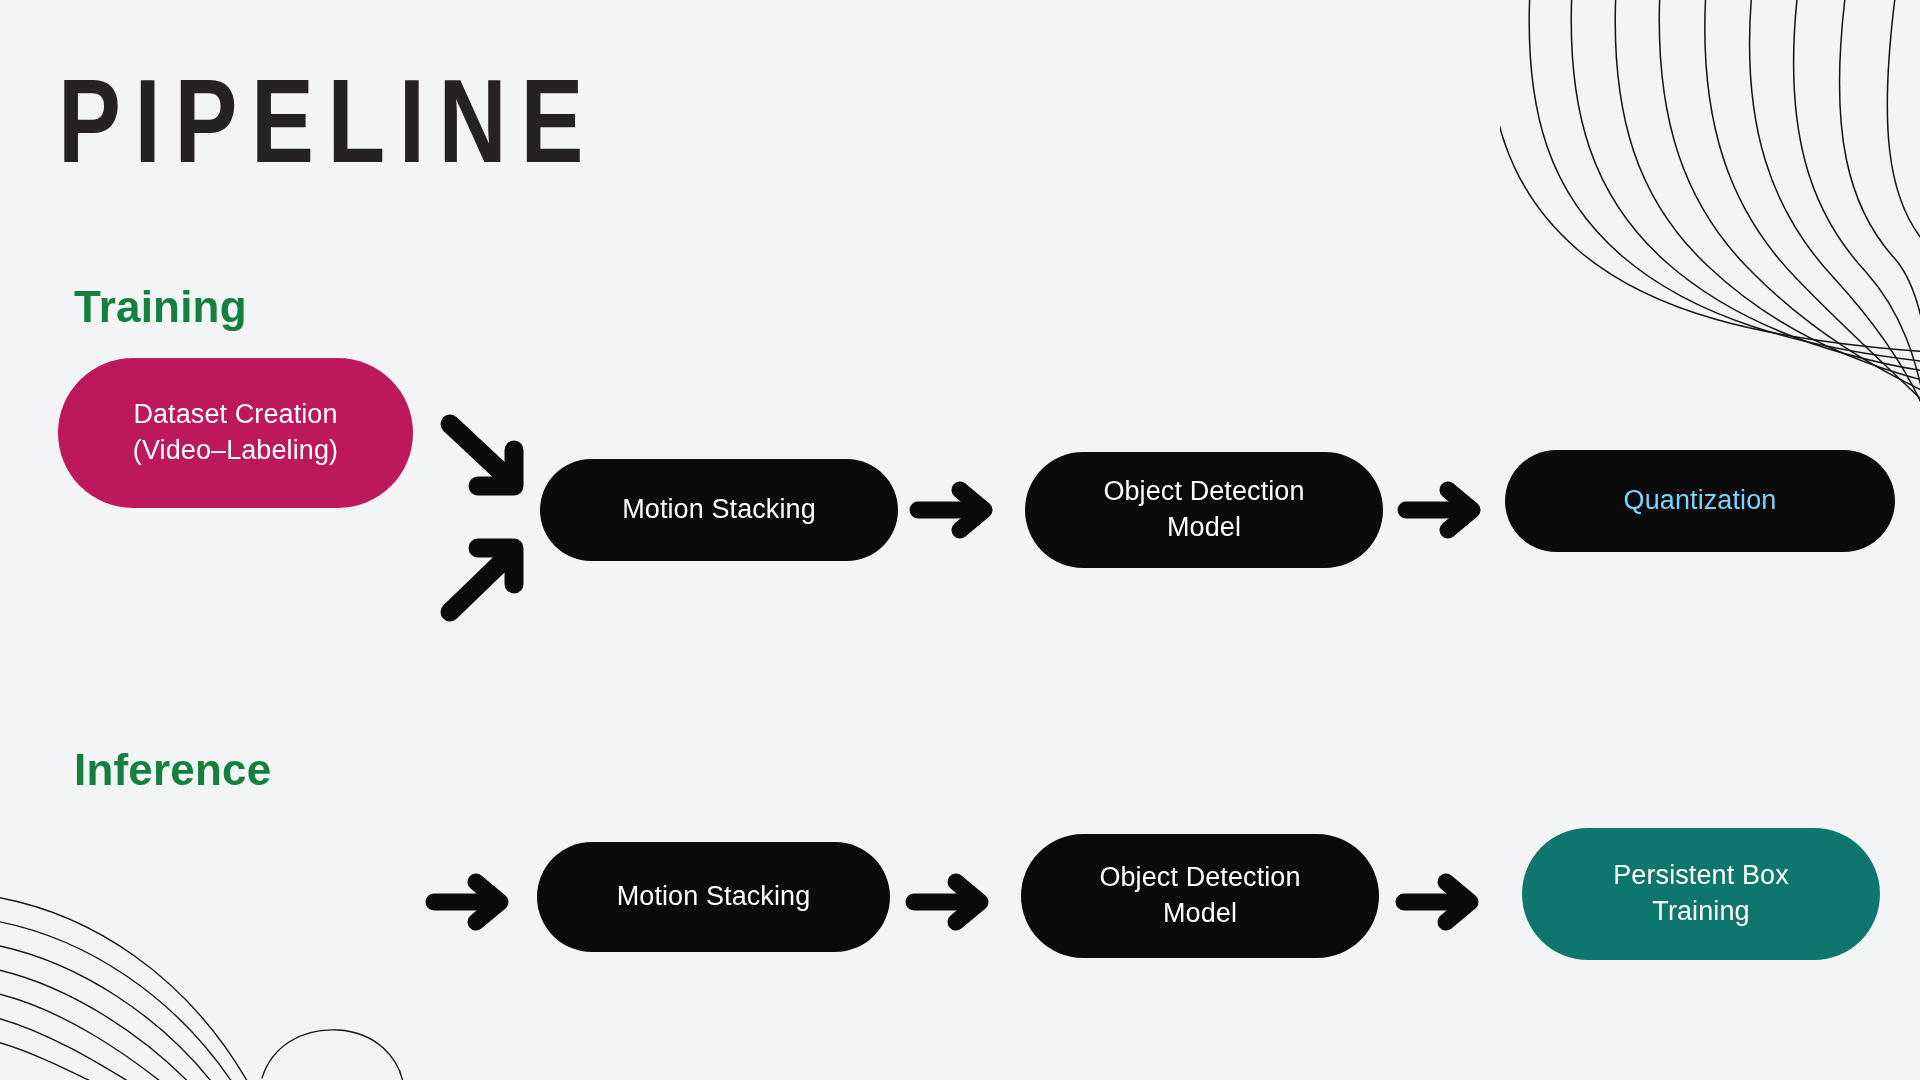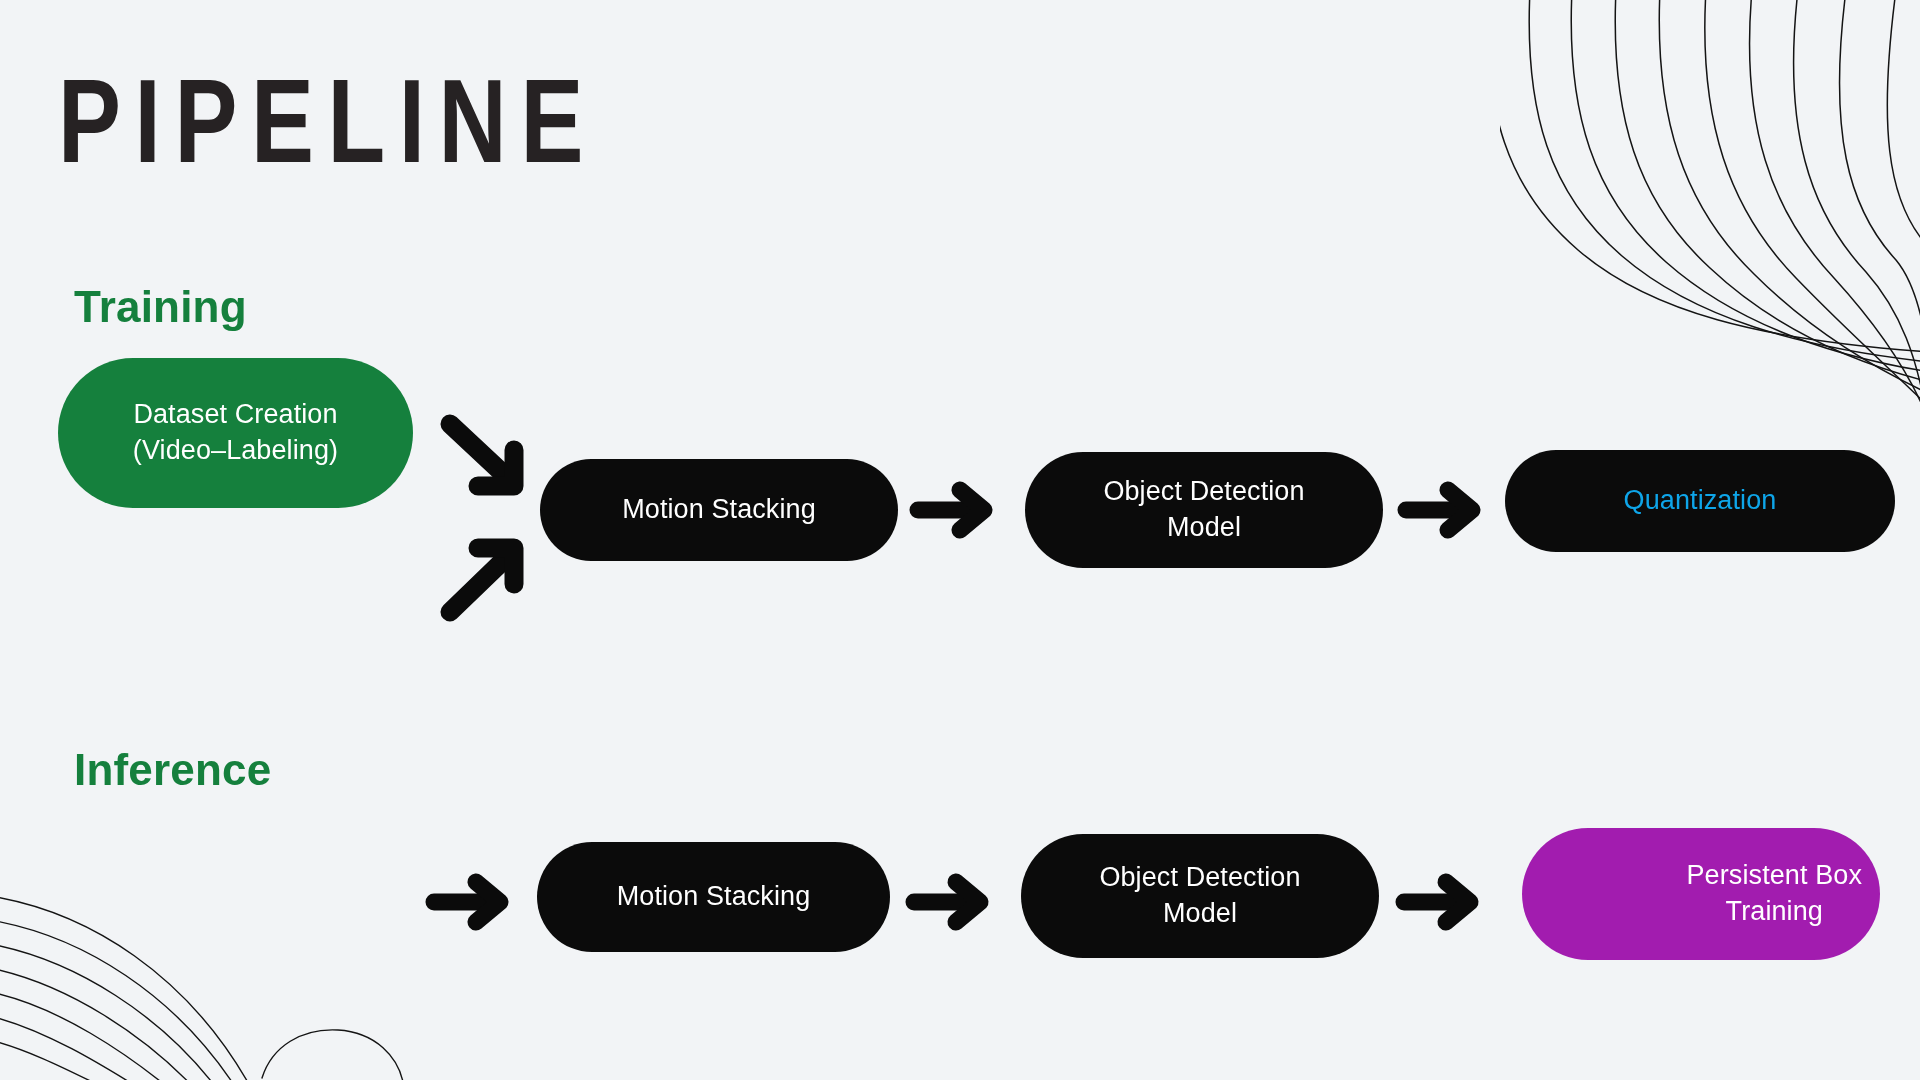--- a/index.html
+++ b/index.html
@@ -123,21 +123,21 @@
     </g>
   </svg>
 </div>
 
 <div class="stage">
 
   <div class="title" style="color: rgb(38, 34, 35);">PIPELINE</div>
 
   <div class="section-label lbl-training">Training</div>
 
-  <div class="pill" style="left: 58px; top: 358px; width: 355px; height: 150px; background: #15803d; color: rgb(255, 255, 255);">
+  <div class="pill" style="left: 58px; top: 358px; width: 355px; height: 150px; background: #be185d; color: rgb(255, 255, 255);">
     <div>
       <span class="ln">Dataset Creation</span>
       <span class="ln">(Video–Labeling)</span>
     </div>
   </div>
 
 
   <div class="arrow" style="left:438px; top:412px;">
     <svg width="96" height="96" viewBox="0 0 96 96">
       <g stroke="#0b0b0b" stroke-width="19" stroke-linecap="round" stroke-linejoin="round" fill="none">
@@ -180,21 +180,21 @@
 
   <div class="arrow" style="left:1400px; top:483px;">
     <svg width="82" height="54" viewBox="0 0 82 54">
       <g stroke="#0b0b0b" stroke-width="17" stroke-linecap="round" stroke-linejoin="round" fill="none">
         <path d="M6 27 L 60 27"></path>
         <path d="M48 7 L 72 27 L 48 47"></path>
       </g>
     </svg>
   </div>
 
-  <div class="pill" style="left: 1505px; top: 450px; width: 390px; height: 102px; background: rgb(11, 11, 11); color: #0ea5e9;">
+  <div class="pill" style="left: 1505px; top: 450px; width: 390px; height: 102px; background: rgb(11, 11, 11); color: #7dd3fc;">
     <div>
       <span class="ln">Quantization</span>
     </div>
   </div>
 
   <div class="section-label lbl-inference">Inference</div>
 
 
   <div class="arrow" style="left:428px; top:875px;">
     <svg width="82" height="54" viewBox="0 0 82 54">
@@ -229,20 +229,20 @@
 
   <div class="arrow" style="left:1398px; top:875px;">
     <svg width="82" height="54" viewBox="0 0 82 54">
       <g stroke="#0b0b0b" stroke-width="17" stroke-linecap="round" stroke-linejoin="round" fill="none">
         <path d="M6 27 L 60 27"></path>
         <path d="M48 7 L 72 27 L 48 47"></path>
       </g>
     </svg>
   </div>
 
-  <div class="pill" style="left: 1522px; top: 828px; width: 358px; height: 132px; background: #a21caf; color: rgb(255, 255, 255); justify-content: flex-end;">
+  <div class="pill" style="left: 1522px; top: 828px; width: 358px; height: 132px; background: #0f766e; color: rgb(255, 255, 255);">
     <div>
       <span class="ln">Persistent Box</span>
       <span class="ln">Training</span>
     </div>
   </div>
 
 </div>
 
 </body></html>

